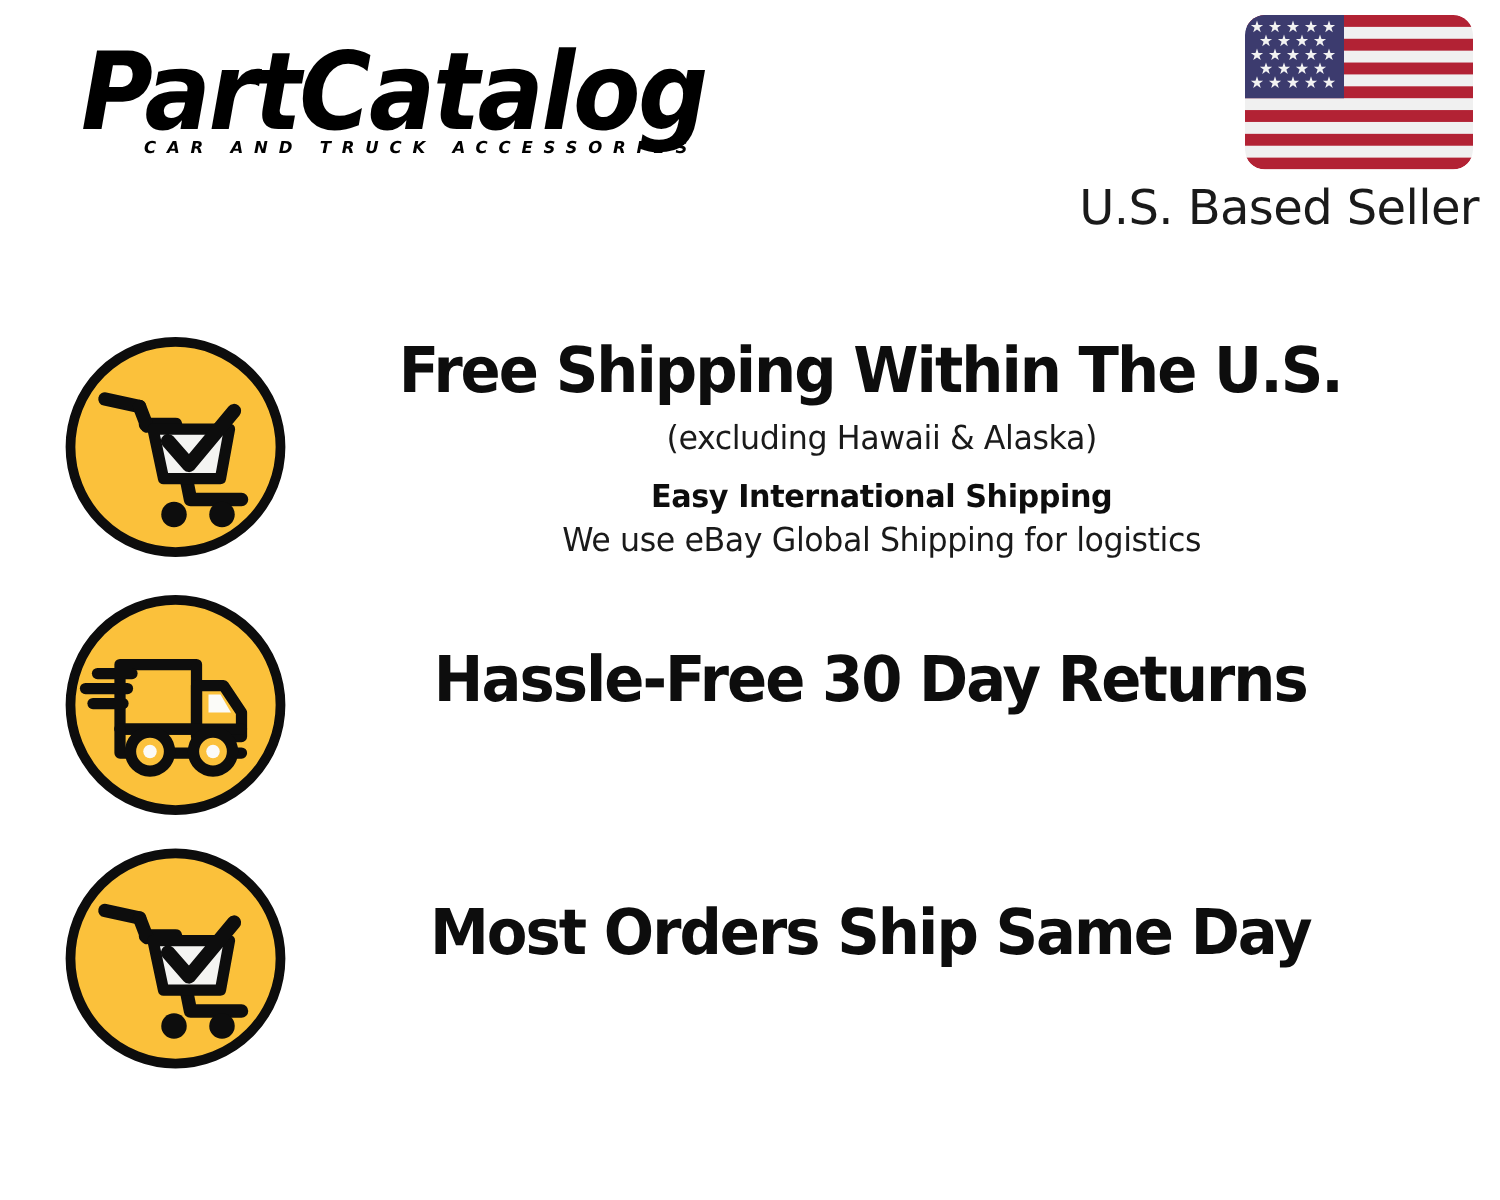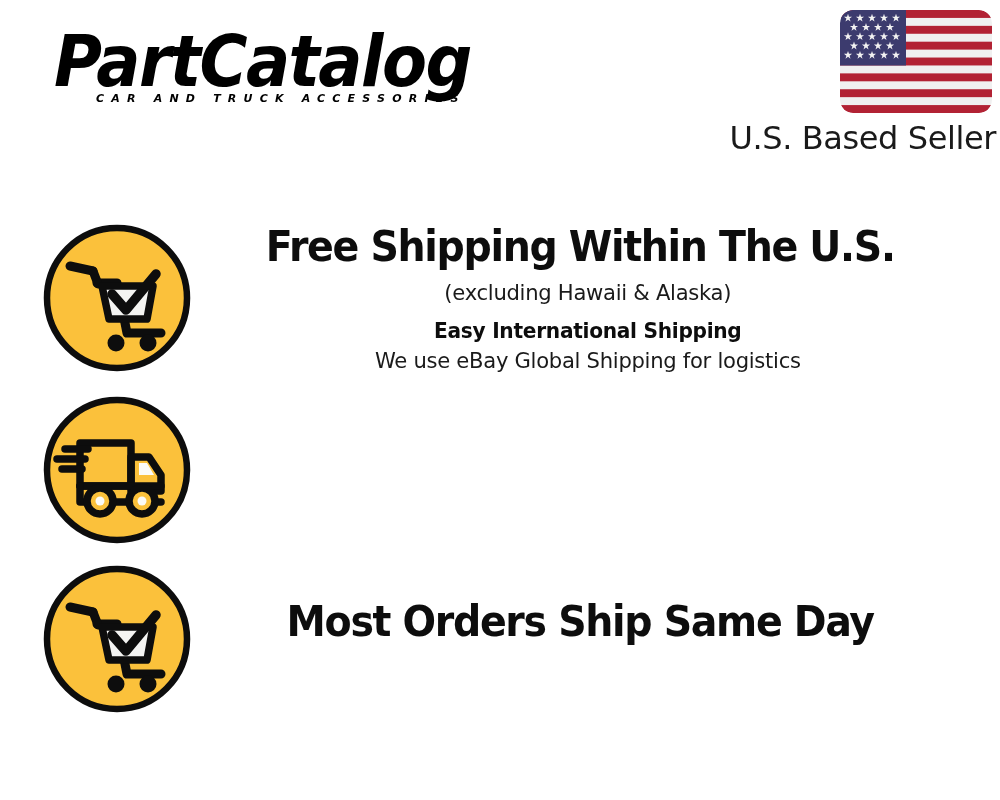--- a/index.html
+++ b/index.html
@@ -53,21 +53,21 @@
     font-weight: 700;
     font-style: italic;
     font-size: 11px;
     letter-spacing: 7.2px;
     color: #000000;
     white-space: nowrap;
   }
 
   #seller-badge {
     position: absolute;
-    right: 4px;
+    right: 14px;
     top: 10px;
     width: 272px;
     text-align: right;
   }
   #flag-icon {
     display: inline-block;
     width: 152px;
     height: 103px;
     border-radius: 13px;
     overflow: hidden;
@@ -265,20 +265,23 @@
         <path d="M24 55 L47 55" fill="none" stroke="#0D0D0D" stroke-width="7.5" stroke-linecap="round"></path>
         <path d="M16 65 L44 65" fill="none" stroke="#0D0D0D" stroke-width="7.5" stroke-linecap="round"></path>
         <path d="M21 75 L41 75" fill="none" stroke="#0D0D0D" stroke-width="7.5" stroke-linecap="round"></path>
 
         <circle cx="59" cy="107" r="13" fill="#FBC13B" stroke="#0D0D0D" stroke-width="7.5"></circle>
         <circle cx="59" cy="107" r="4.5" fill="#FBFBF8"></circle>
         <circle cx="101" cy="107" r="13" fill="#FBC13B" stroke="#0D0D0D" stroke-width="7.5"></circle>
         <circle cx="101" cy="107" r="4.5" fill="#FBFBF8"></circle>
       </svg>
     </div>
+    <div class="feature-text" style="padding-top:34px;">
+      <div class="feature-title">Hassle-Free 30 Day Returns</div>
+    </div>
   </div>
 
   <div class="feature-row" style="top:341px;">
     <div class="feature-icon-wrap">
       <svg width="152" height="152" viewBox="0 0 152 152" xmlns="http://www.w3.org/2000/svg" aria-hidden="true">
         <circle cx="76" cy="76" r="70" fill="#FBC13B" stroke="#0D0D0D" stroke-width="6.5"></circle>
         <path d="M56 61 L76 61 L86 111 L120 111" fill="none" stroke="#0D0D0D" stroke-width="9" stroke-linecap="round" stroke-linejoin="round"></path>
         <path d="M29 44 L52 49" fill="none" stroke="#0D0D0D" stroke-width="9" stroke-linecap="round"></path>
         <path d="M52 49 L57 62" fill="none" stroke="#0D0D0D" stroke-width="9" stroke-linecap="round" stroke-linejoin="round"></path>
         <polygon points="61,64 112,64 106,97 68,97" fill="#F4F4F2"></polygon>

